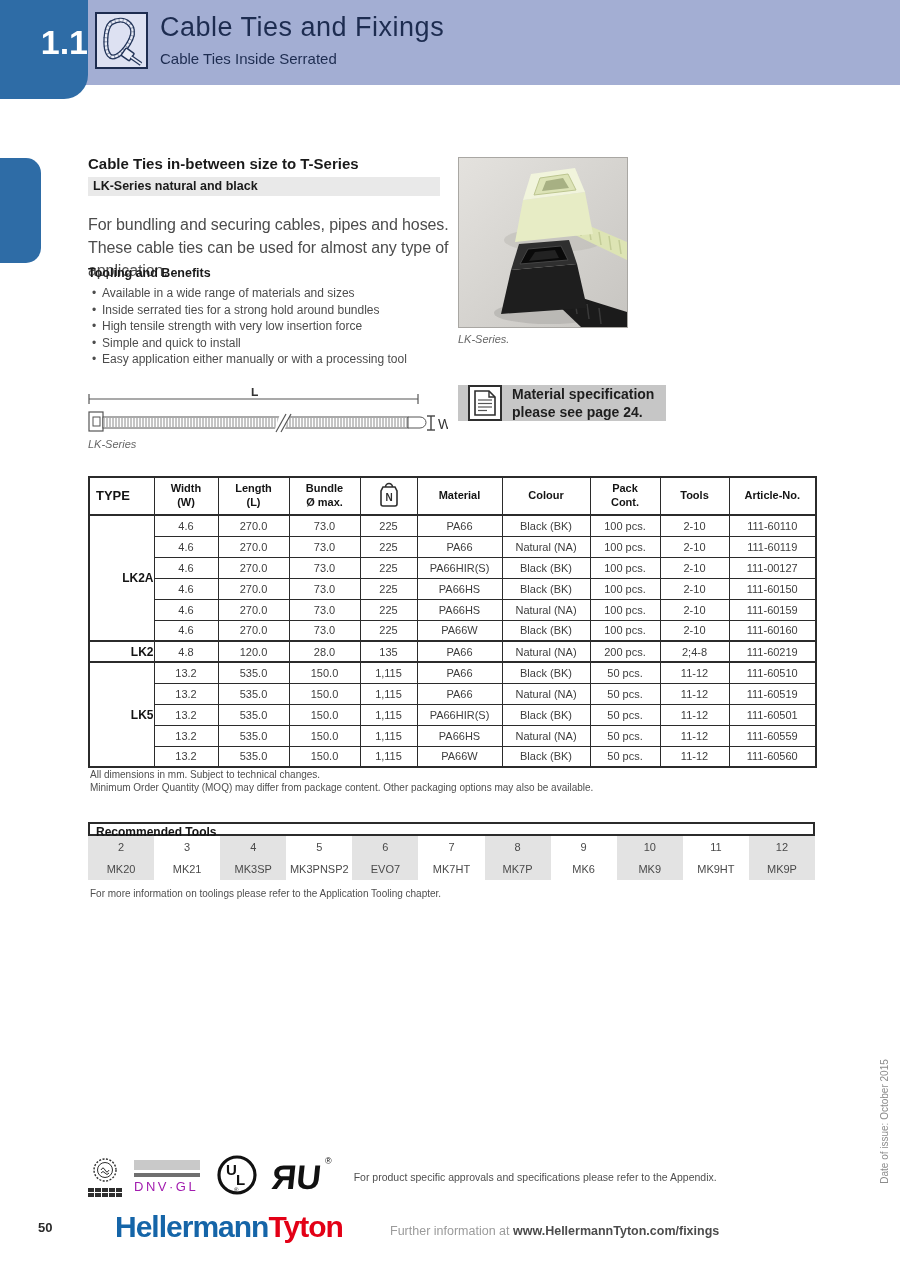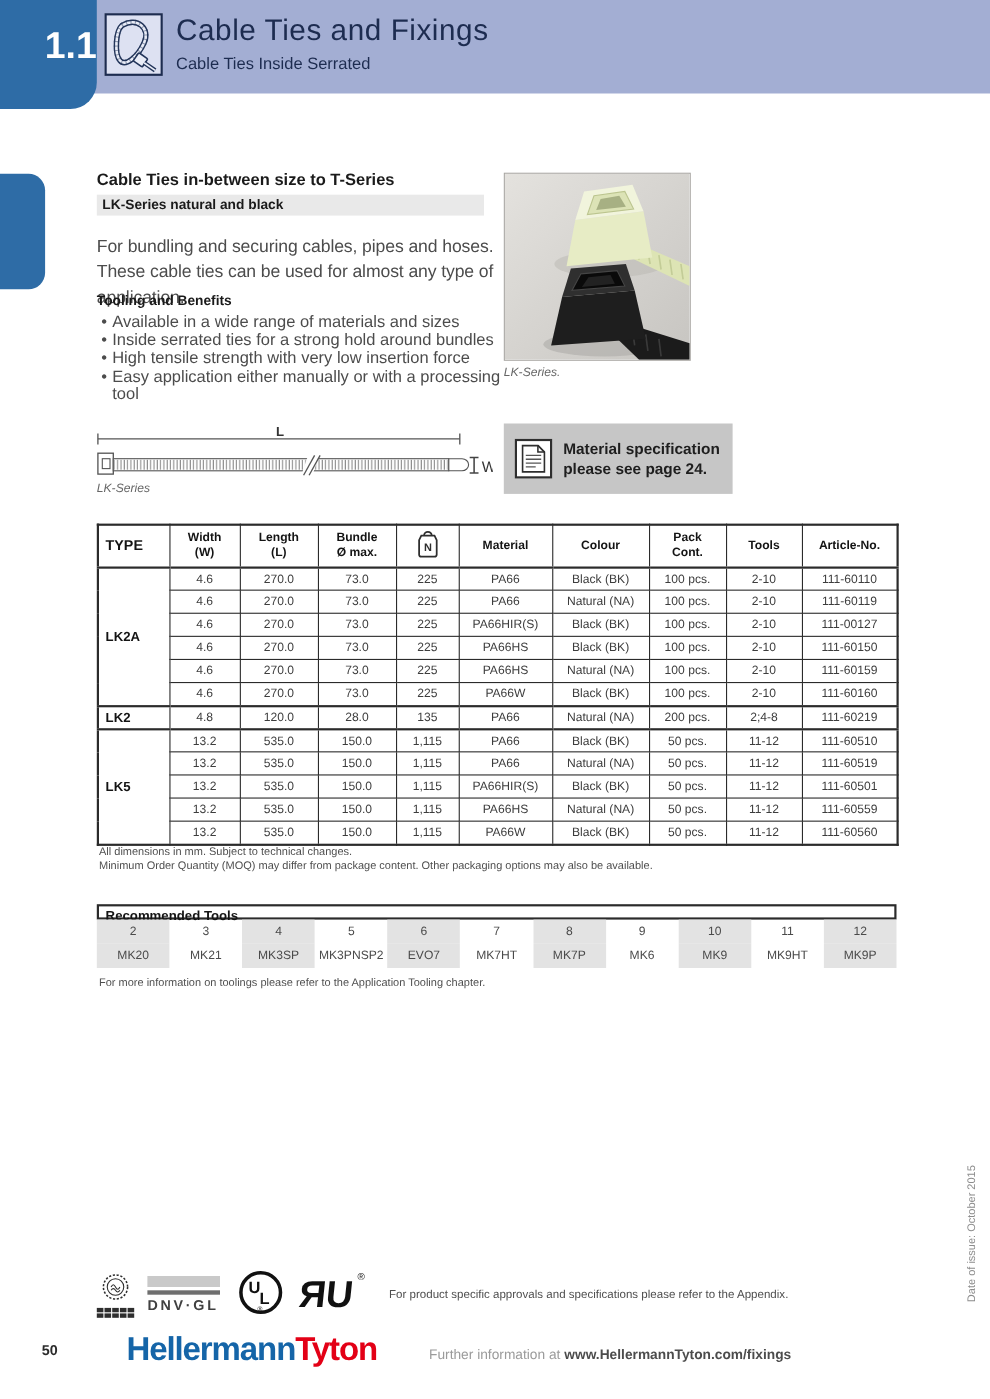--- a/index.html
+++ b/index.html
@@ -20,47 +20,47 @@
   .side-tab { position:absolute; left:0; top:158px; width:41px; height:105px; background:#2e6ca6;
               border-top-right-radius:15px; border-bottom-right-radius:15px; }
 
   
   .intro-heading { position:absolute; left:88px; top:155px; font-size:15px; font-weight:bold; color:#1a1a1a; }
   .intro-subheading { position:absolute; left:88px; top:177px; width:352px; height:19px; background:#e9e9e9;
                       font-size:12.5px; font-weight:bold; color:#1a1a1a; line-height:19px; padding-left:5px; }
   .intro-desc { position:absolute; left:88px; top:213px; width:378px; font-size:16px; color:#4c4c4c; line-height:1.45; letter-spacing:-0.1px; }
   .features-title { position:absolute; left:88px; top:266px; font-size:12.5px; font-weight:bold; color:#1a1a1a; }
   .features-list { position:absolute; left:88px; top:285px; width:380px; list-style:none; }
-  .features-list li { font-size:15px; color:#4c4c4c; line-height:16.5px; padding-left:14px; position:relative; }
+  .features-list li { font-size:12px; color:#4c4c4c; line-height:16.5px; padding-left:14px; position:relative; }
   .features-list li::before { content:"•"; position:absolute; left:4px; color:#4c4c4c; }
 
   
   .photo { position:absolute; left:458px; top:157px; width:170px; height:171px; border:1px solid #a9a7a3; }
   .photo-caption { position:absolute; left:458px; top:333px; font-size:11px; font-style:italic; color:#666; }
 
   
   .diagram { position:absolute; left:88px; top:388px; }
   .diagram-caption { position:absolute; left:88px; top:438px; font-size:11px; font-style:italic; color:#666; }
 
   
-  .material-box { position:absolute; left:458px; top:385px; width:208px; height:64px; background:#c6c6c6;
+  .material-box { position:absolute; left:458px; top:385px; width:208px; height:36px; background:#c6c6c6;
                   display:flex; align-items:center; }
   .material-doc { width:34px; height:36px; background:#ffffff; border:2px solid #2e2e2e; margin-left:10px;
                   display:flex; align-items:center; justify-content:center; }
   .material-text { margin-left:10px; font-size:14px; font-weight:bold; color:#1e1e1e; line-height:1.3; }
 
   
   .spec-table-wrap { position:absolute; left:88px; top:476px; }
   table.spec { border-collapse:collapse; table-layout:fixed; width:727px; border:2px solid #2b2b2b; }
   table.spec th, table.spec td { border:1px solid #2b2b2b; }
   table.spec thead th { height:38px; font-size:11px; font-weight:bold; color:#141414; text-align:center;
                         vertical-align:middle; border-bottom:2px solid #2b2b2b; line-height:1.25; }
   table.spec thead th.col-type { font-size:13px; text-align:left; padding-left:6px; }
   table.spec tbody td { height:21px; font-size:11px; color:#3d3d3d; text-align:center; vertical-align:middle; }
-  table.spec tbody td.type-cell { font-size:12px; font-weight:bold; color:#141414; text-align:left; padding-left:6px; }
+  table.spec tbody td.type-cell { font-size:12px; font-weight:bold; color:#141414; text-align:right; padding-left:6px; }
   table.spec tr.group-start td { border-top:2px solid #2b2b2b; }
 
   .table-notes { position:absolute; left:90px; top:768px; font-size:10px; color:#4f4f4f; line-height:1.3; }
 
   
   .tools-wrap { position:absolute; left:88px; top:822px; width:727px; }
   .tools-title { border:2px solid #2b2b2b; font-size:12px; font-weight:bold; color:#141414;
                  padding:2px 6px; height:14px; line-height:13px; }
   .tools-grid { display:grid; grid-template-columns:repeat(11, 1fr); }
   .tools-grid .cell { text-align:center; font-size:11px; color:#4a4a4a; height:22px; line-height:22px; }
@@ -68,21 +68,21 @@
   .tools-note { position:absolute; left:90px; top:888px; font-size:10px; color:#4f4f4f; }
 
   
   .approvals { position:absolute; left:88px; top:1152px; height:50px; display:flex; align-items:center; }
   .lr-seal { width:34px; margin-right:12px; text-align:center; }
   .lr-blocks { display:grid; grid-template-columns:repeat(5,1fr); gap:1px; margin-top:1px; }
   .lr-blocks span { display:block; height:4px; background:#2e2e2e; }
   .dnv { margin-right:16px; width:66px; }
   .dnv .bar1 { height:10px; background:#c9c9c9; }
   .dnv .bar2 { height:4px; background:#6f6f6f; margin-top:3px; }
-  .dnv .txt { font-size:13px; font-weight:bold; color:#404040; letter-spacing:2.5px; margin-top:2px; }
+  .dnv .txt { font-size:13px; font-weight:normal; color:#a21caf; letter-spacing:2.5px; margin-top:2px; }
   .ul-mark { margin-right:14px; }
   .ur-mark { font-size:34px; font-weight:800; color:#111; transform:skewX(-6deg); margin-right:4px; line-height:1; }
   .ur-reg { font-size:9px; color:#111; align-self:flex-start; margin-top:4px; margin-right:16px; }
   .approvals-text { font-size:10.5px; color:#4f4f4f; margin-left:6px; }
 
   
   .page-number { position:absolute; left:38px; top:1220px; font-size:13px; font-weight:bold; color:#2b2b2b; }
   .brand { position:absolute; left:115px; top:1210px; font-size:30px; font-weight:bold; letter-spacing:-1px; }
   .brand .b1 { color:#1565a8; }
   .brand .b2 { color:#e30016; }
@@ -118,20 +118,21 @@
   <div class="side-tab"></div>
 
   <div class="intro-heading">Cable Ties in-between size to T-Series</div>
   <div class="intro-subheading">LK-Series natural and black</div>
   <div class="intro-desc">For bundling and securing cables, pipes and hoses. These cable ties can be used for almost any type of application.</div>
   <div class="features-title">Tooling and Benefits</div>
   <ul class="features-list">
     <li>Available in a wide range of materials and sizes</li>
     <li>Inside serrated ties for a strong hold around bundles</li>
     <li>High tensile strength with very low insertion force</li>
+    <li>Simple and quick to install</li>
     <li>Easy application either manually or with a processing tool</li>
   </ul>
 
   <div class="photo">
     <svg width="168" height="169" viewBox="0 0 168 169">
       <defs>
         <linearGradient id="bgc" x1="0" y1="0" x2="1" y2="1">
           <stop offset="0" stop-color="#e4e2de"></stop>
             <stop offset="1" stop-color="#c7c5c1"></stop>
         </linearGradient>

